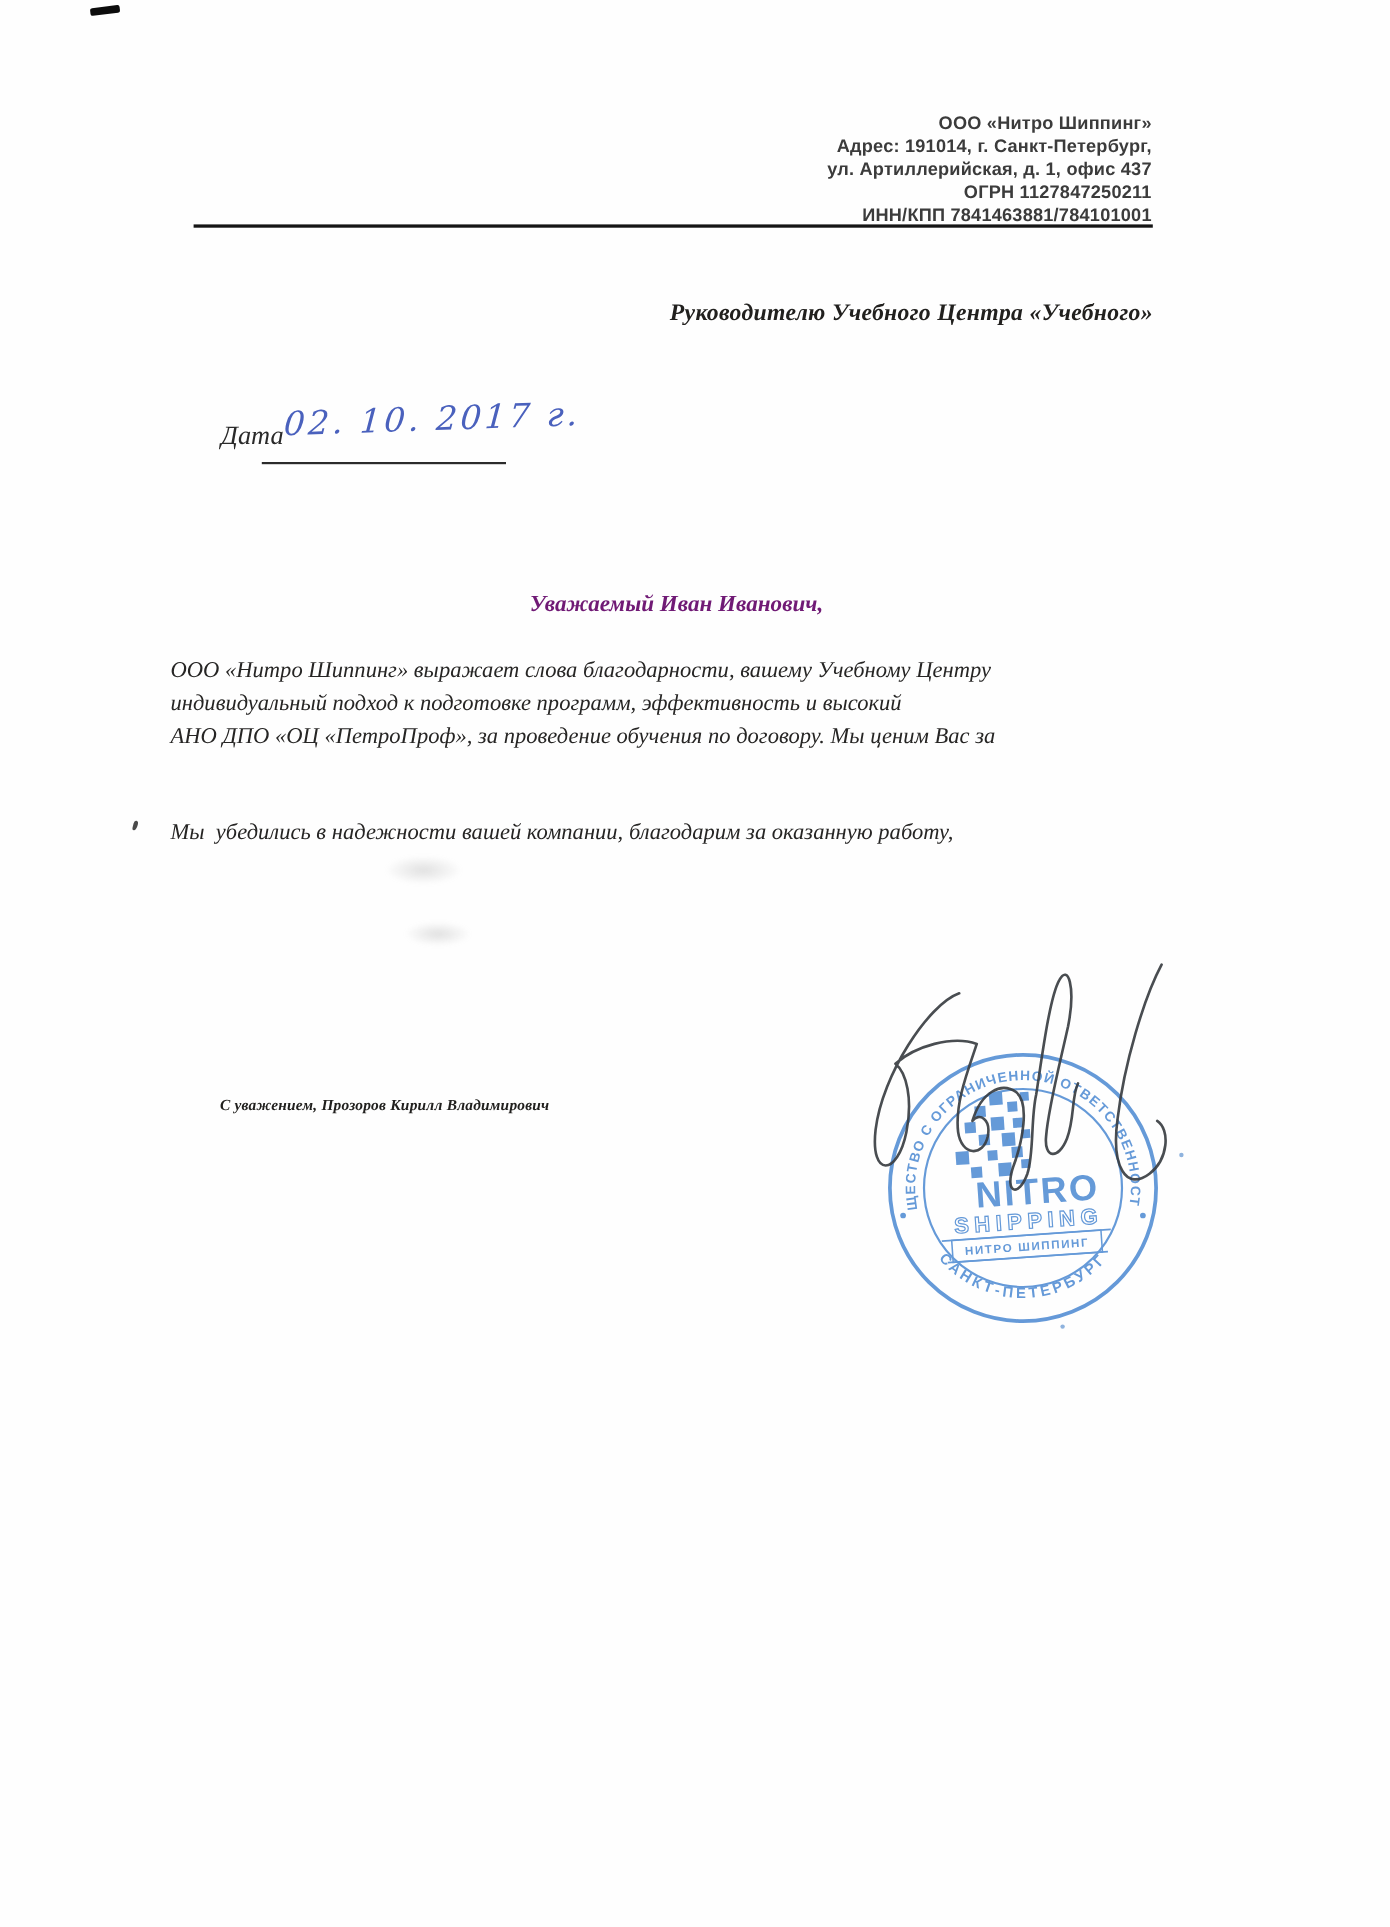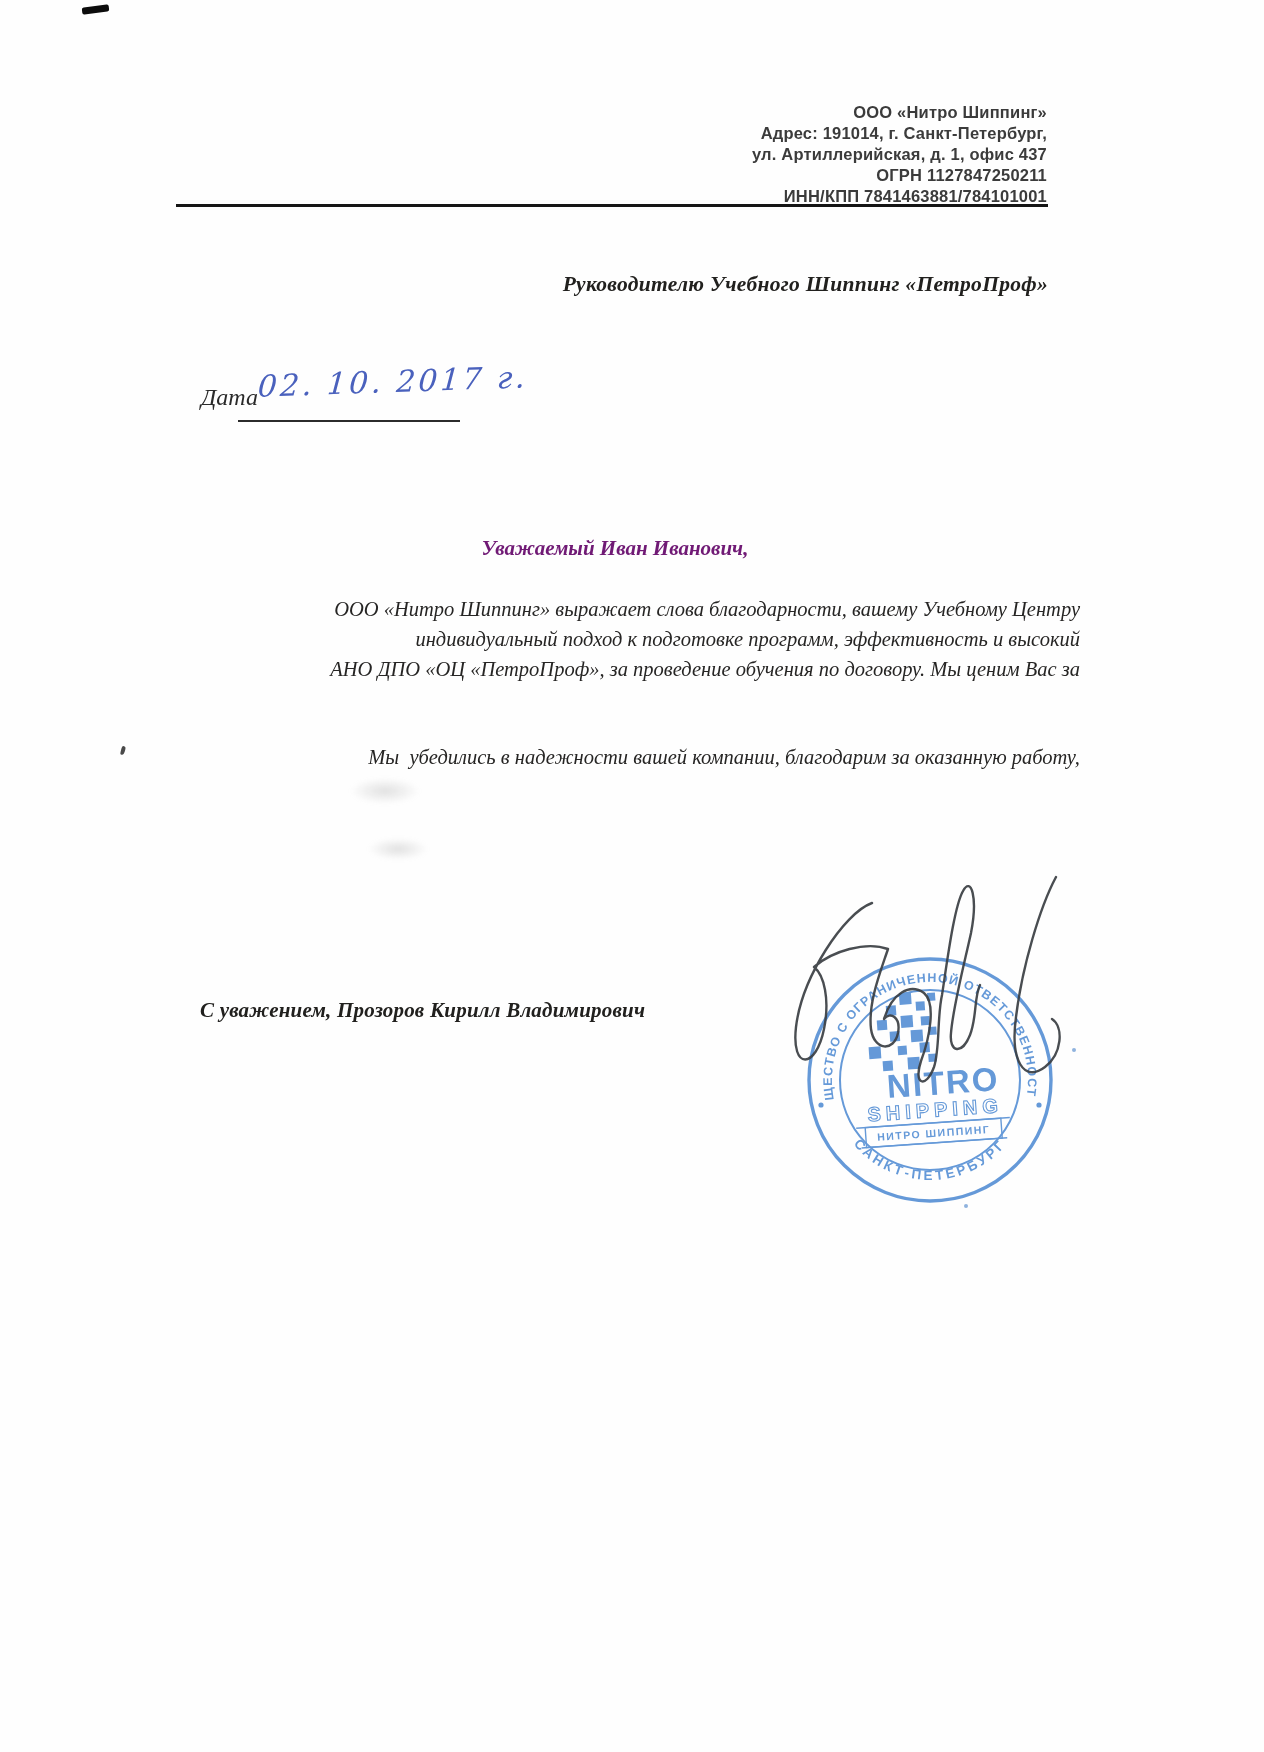--- a/index.html
+++ b/index.html
@@ -55,31 +55,31 @@
 
   .salutation{
     left:155px;top:536px;width:920px;
     text-align:center;
     font-size:21px;font-weight:bold;font-style:italic;
     color:#701a75;
   }
 
   .para{
     left:155px;width:925px;
-    text-align:right;
+    text-align:left;
     font-size:20.5px;font-style:italic;
     line-height:30px;color:#262524;
   }
   .para .line{white-space:pre;}
   .para1{top:594px;}
   .para2{top:742px;}
 
   .signoff{
     left:200px;top:998px;
-    font-size:21px;font-weight:bold;font-style:italic;
+    font-size:14px;font-weight:bold;font-style:italic;
     color:#21201e;letter-spacing:.2px;
   }
 
   
   .mark-topleft{
     left:82px;top:6px;width:27px;height:7px;
     background:#0c0c0c;border-radius:2px;
     transform:rotate(-7deg);
   }
   .mark-comma{
@@ -115,21 +115,21 @@
 
 <div class="abs letterhead">
   <div>ООО «Нитро Шиппинг»</div>
   <div>Адрес: 191014, г. Санкт-Петербург,</div>
   <div>ул. Артиллерийская, д. 1, офис 437</div>
   <div>ОГРН 1127847250211</div>
   <div>ИНН/КПП 7841463881/784101001</div>
 </div>
 <div class="abs header-rule"></div>
 
-<div class="abs addressee">Руководителю Учебного Шиппинг «ПетроПроф»</div>
+<div class="abs addressee">Руководителю Учебного Центра «Учебного»</div>
 
 <div class="abs date-label">Дата</div>
 <div class="abs date-underline"></div>
 <div class="abs date-handwritten">02. 10. 2017 г.</div>
 
 <div class="abs salutation">Уважаемый Иван Иванович,</div>
 
 <div class="abs para para1">
   <div class="line">ООО «Нитро Шиппинг» выражает слова благодарности, вашему Учебному Центру</div>
   <div class="line">индивидуальный подход к подготовке программ, эффективность и высокий</div>

